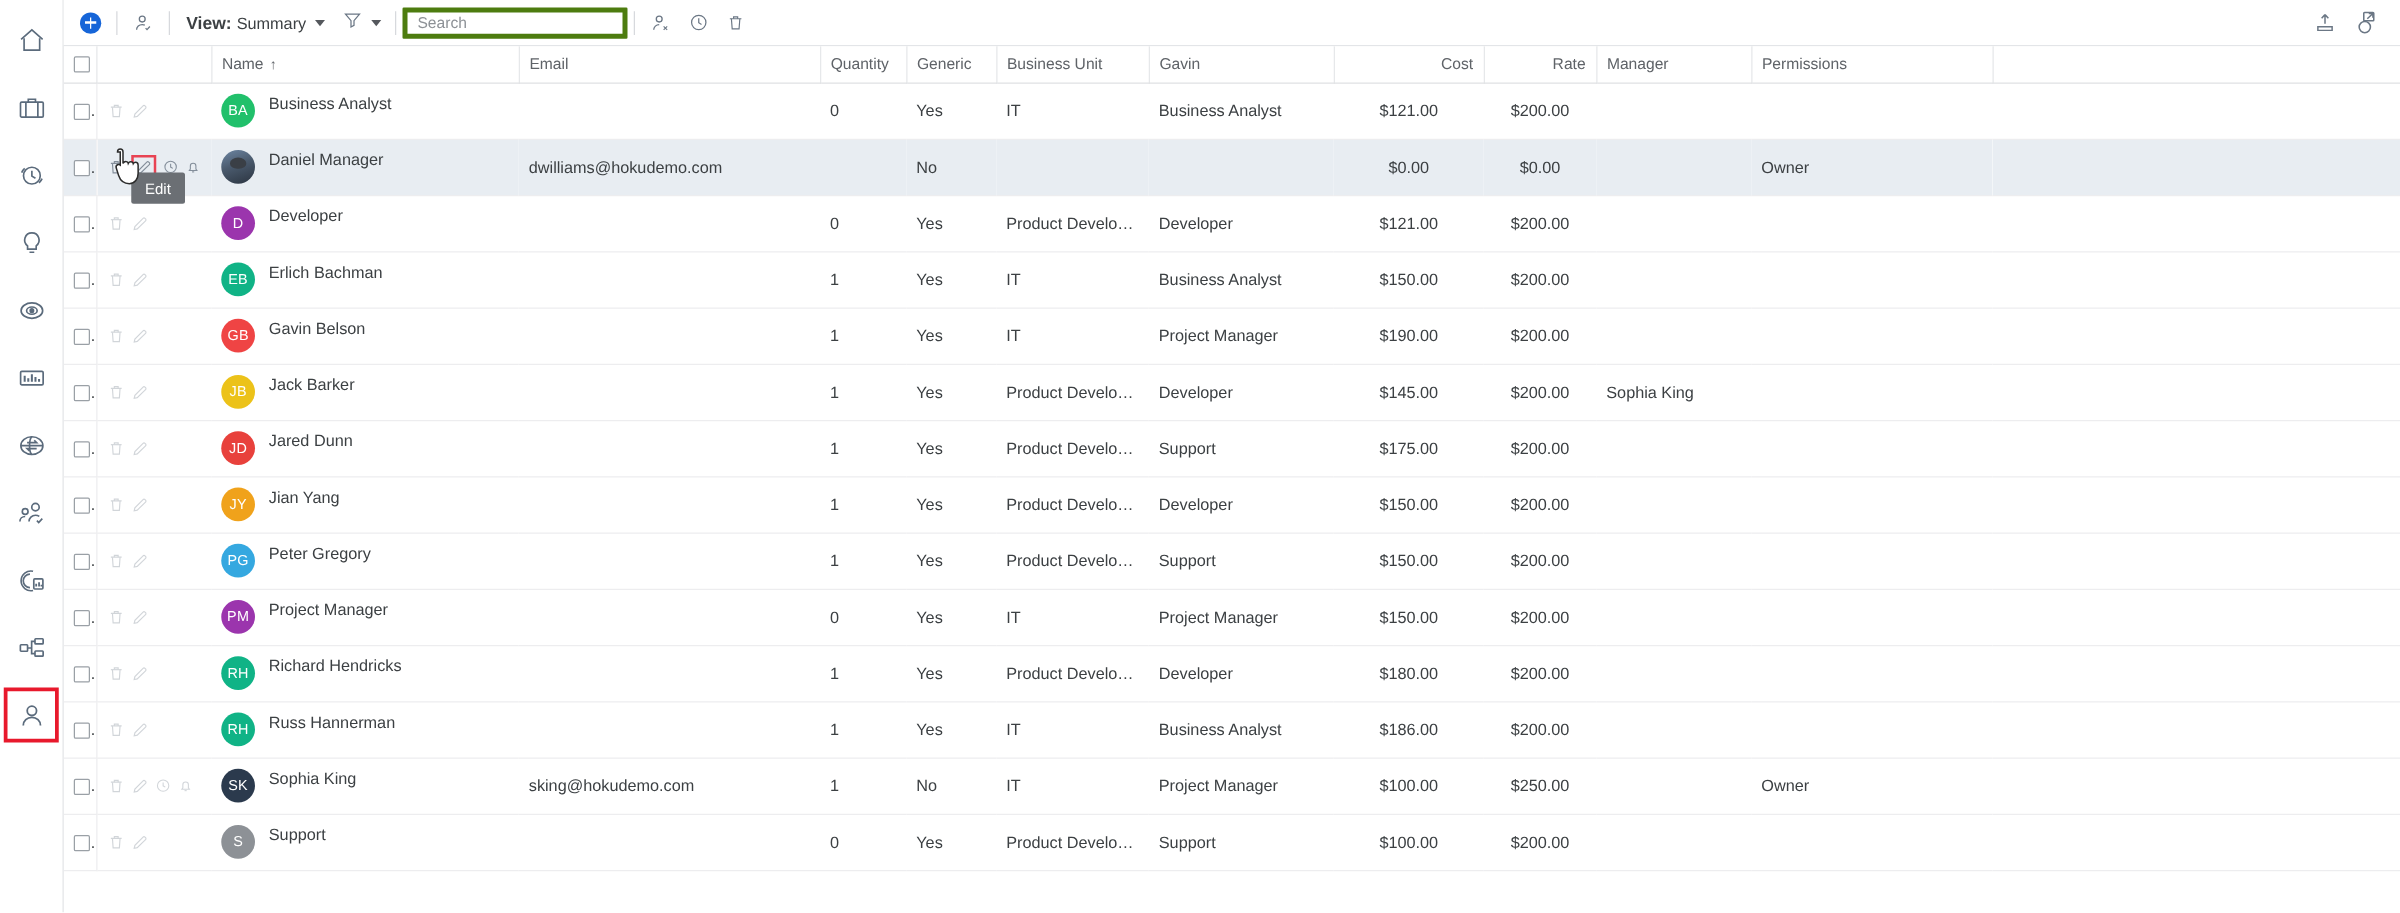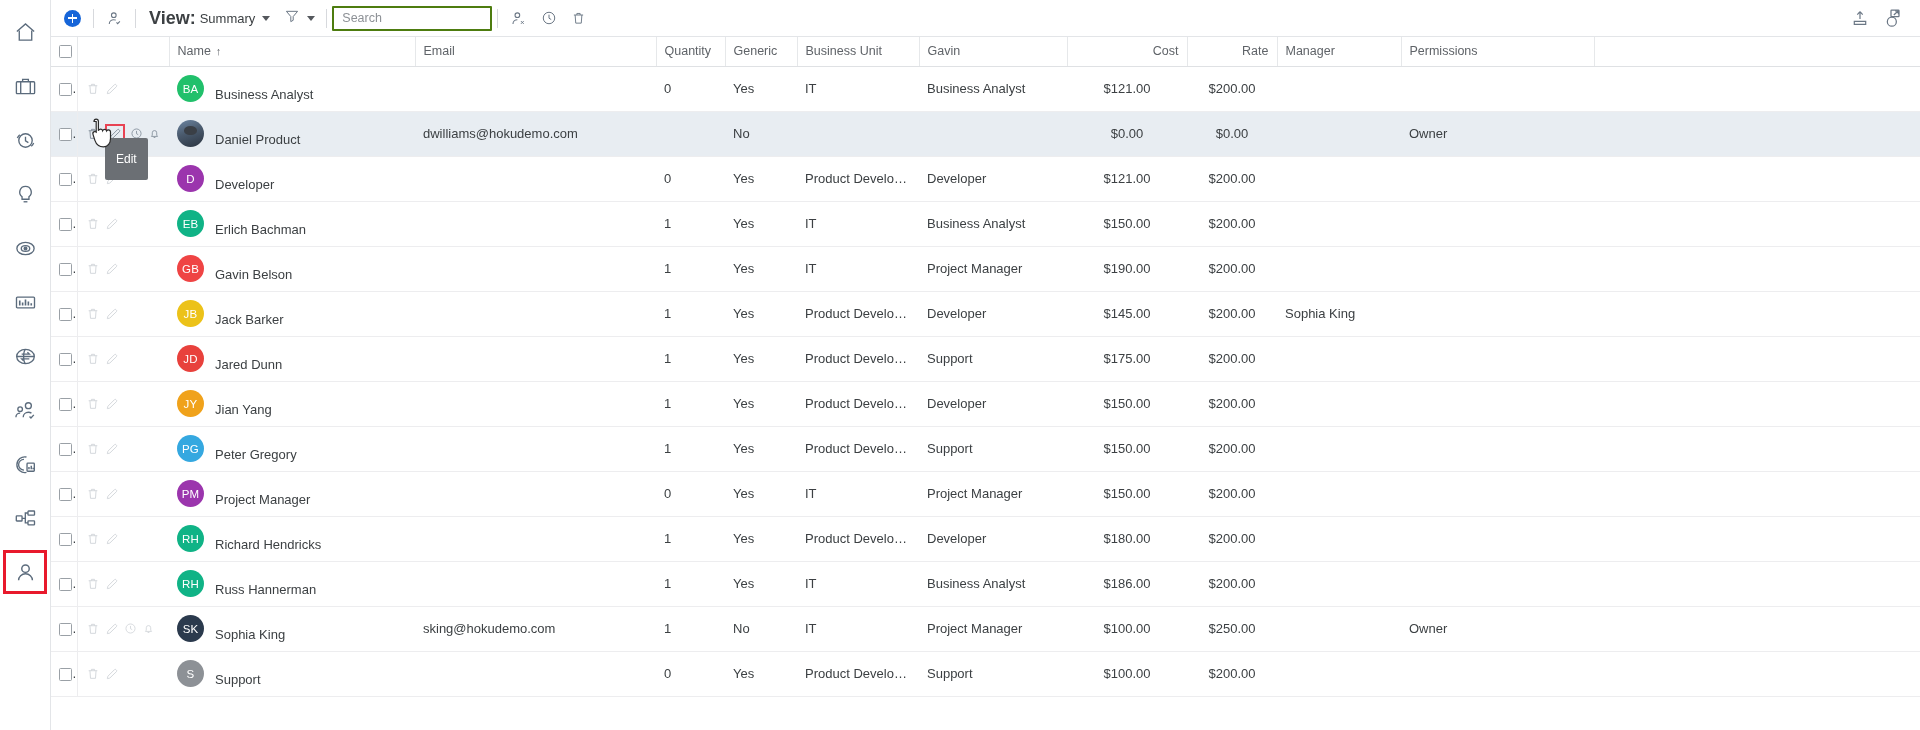--- a/index.html
+++ b/index.html
@@ -47,33 +47,33 @@
   .plus-circle {
     width: 17px; height: 17px; border-radius: 50%;
     background: #1665d8; position: relative; display: block;
   }
   .plus-circle:before, .plus-circle:after {
     content: ""; position: absolute; background: #fff;
   }
   .plus-circle:before { left: 4px; top: 7.6px; width: 9px; height: 1.8px; }
   .plus-circle:after  { top: 4px; left: 7.6px; height: 9px; width: 1.8px; }
 
-  .view-label { font-size: 18px; font-weight: bold; color: #3c4043; margin-right: 4px; }
+  .view-label { font-size: 14px; font-weight: bold; color: #3c4043; margin-right: 4px; }
   .view-value { font-size: 13px; color: #3c4043; }
   .caret {
     width: 0; height: 0; margin-left: 7px;
     border-left: 4.5px solid transparent; border-right: 4.5px solid transparent;
     border-top: 5px solid #55585d; display: inline-block;
   }
   .view-group { display: flex; align-items: center; padding: 0 8px; cursor: pointer; }
   .filter-group { display: flex; align-items: center; padding: 0 6px; cursor: pointer; }
 
   #search-input {
-    width: 160px; height: 25px;
-    border: 2px solid #4d7c0f; border-radius: 1px;
+    width: 180px; height: 25px;
+    border: 4px solid #4d7c0f; border-radius: 1px;
     font-size: 12.5px; font-family: "Liberation Sans", sans-serif;
     padding: 0 8px; color: #3c4043; background: #fff; outline: none;
   }
   #search-input::placeholder { color: #8d9196; }
 
   .tb-right { margin-left: auto; display: flex; align-items: center; }
 
   
   #tablewrap { flex: 1 1 auto; overflow: hidden; border-top: 1px solid #e3e5e8; }
   table { border-collapse: collapse; table-layout: fixed; width: 1869px; }
@@ -121,42 +121,42 @@
     width: 13px; height: 13px; border: 1px solid #9aa0a6; border-radius: 1.5px;
     background: #fff; display: inline-block; cursor: pointer; vertical-align: middle;
   }
 
   .acts { display: flex; align-items: center; gap: 5px; height: 44px; }
   .acts svg { display:block; cursor: pointer; }
   .act-dim { opacity: .30; }
   .act-lit { opacity: .80; }
   .edit-hl { border: 2.5px solid #e8192c; padding: 1px; line-height: 0; }
 
-  .namecell { display: flex; align-items: flex-end; gap: 11px; }
+  .namecell { display: flex; align-items: flex-start; gap: 11px; }
   .avatar {
     width: 27px; height: 27px; border-radius: 50%;
     color: #fff; font-size: 11.5px; font-weight: normal;
     display: flex; align-items: center; justify-content: center;
     flex: 0 0 27px; letter-spacing: .2px;
   }
   .avatar.photo {
     background: linear-gradient(160deg,#6d86a3 0%,#4a5a6d 45%,#2b3440 100%);
     position: relative; overflow: hidden;
   }
   .avatar.photo:after {
     content:""; position:absolute; width:13px; height:9px; border-radius:50% 50% 45% 45%;
     background:#3a3f46; top:6px; left:7px;
   }
 
   
   #tooltip {
     position: absolute; left: 105px; top: 138px;
     background: #6b6f74; color: #fff;
     font-size: 12px; padding: 1px 11px; border-radius: 2px;
-    height: 42px; display: flex; align-items: center; z-index: 30;
+    height: 25px; display: flex; align-items: center; z-index: 30;
   }
   
   #cursor { position: absolute; left: 88px; top: 118px; z-index: 31; }
 </style>
 </head>
 <body>
 
 <div id="app">
 
   <nav id="rail">
@@ -440,21 +440,21 @@
                     <svg width="13" height="13" viewBox="0 0 24 24" fill="none" stroke="#6b7785" stroke-width="1.6">
                       <path d="M6.4 17.4h11.2l-1.5-2.3v-4.4a4.1 4.1 0 0 0-8.2 0v4.4z"></path>
                       <path d="M10.4 19.4h3.2"></path>
                     </svg>
                   </span>
                 </div>
               </td>
               <td>
                 <div class="namecell">
                   <span class="avatar photo"></span>
-                  <span>Daniel Product</span>
+                  <span>Daniel Manager</span>
                 </div>
               </td>
               <td>dwilliams@hokudemo.com</td>
               <td></td>
               <td>No</td>
               <td></td>
               <td></td>
               <td class="num">$0.00</td>
               <td class="num">$0.00</td>
               <td></td>

